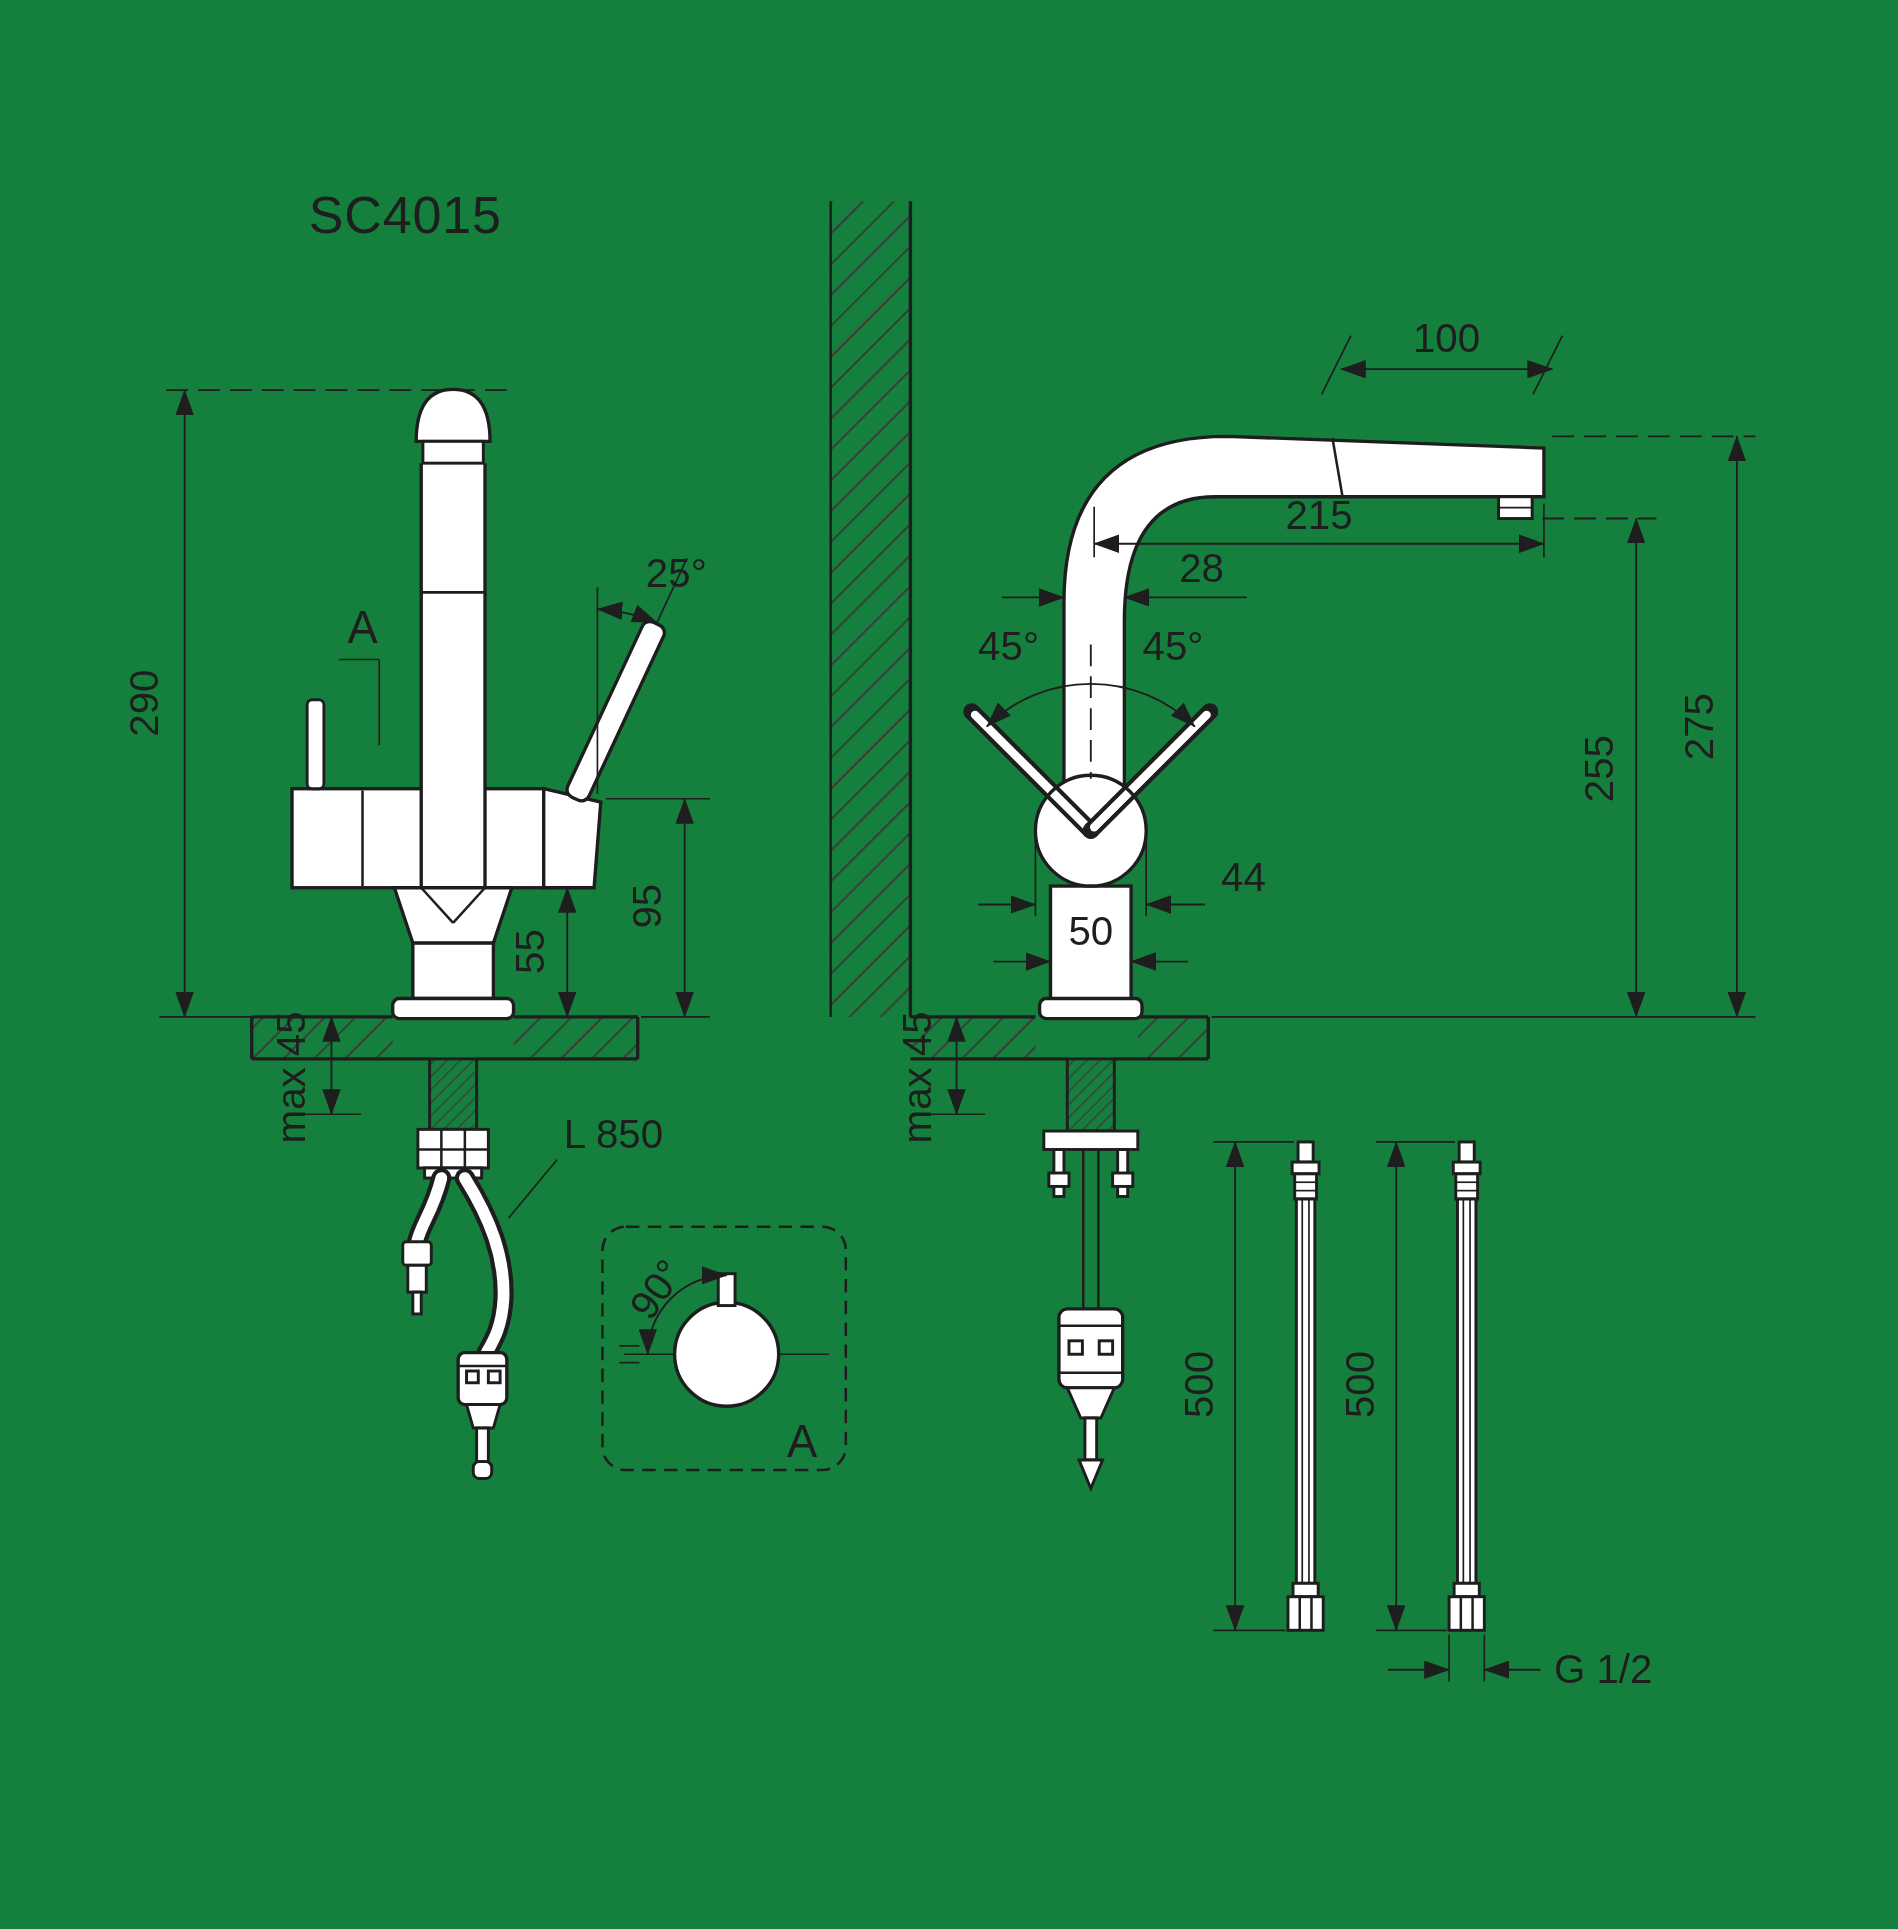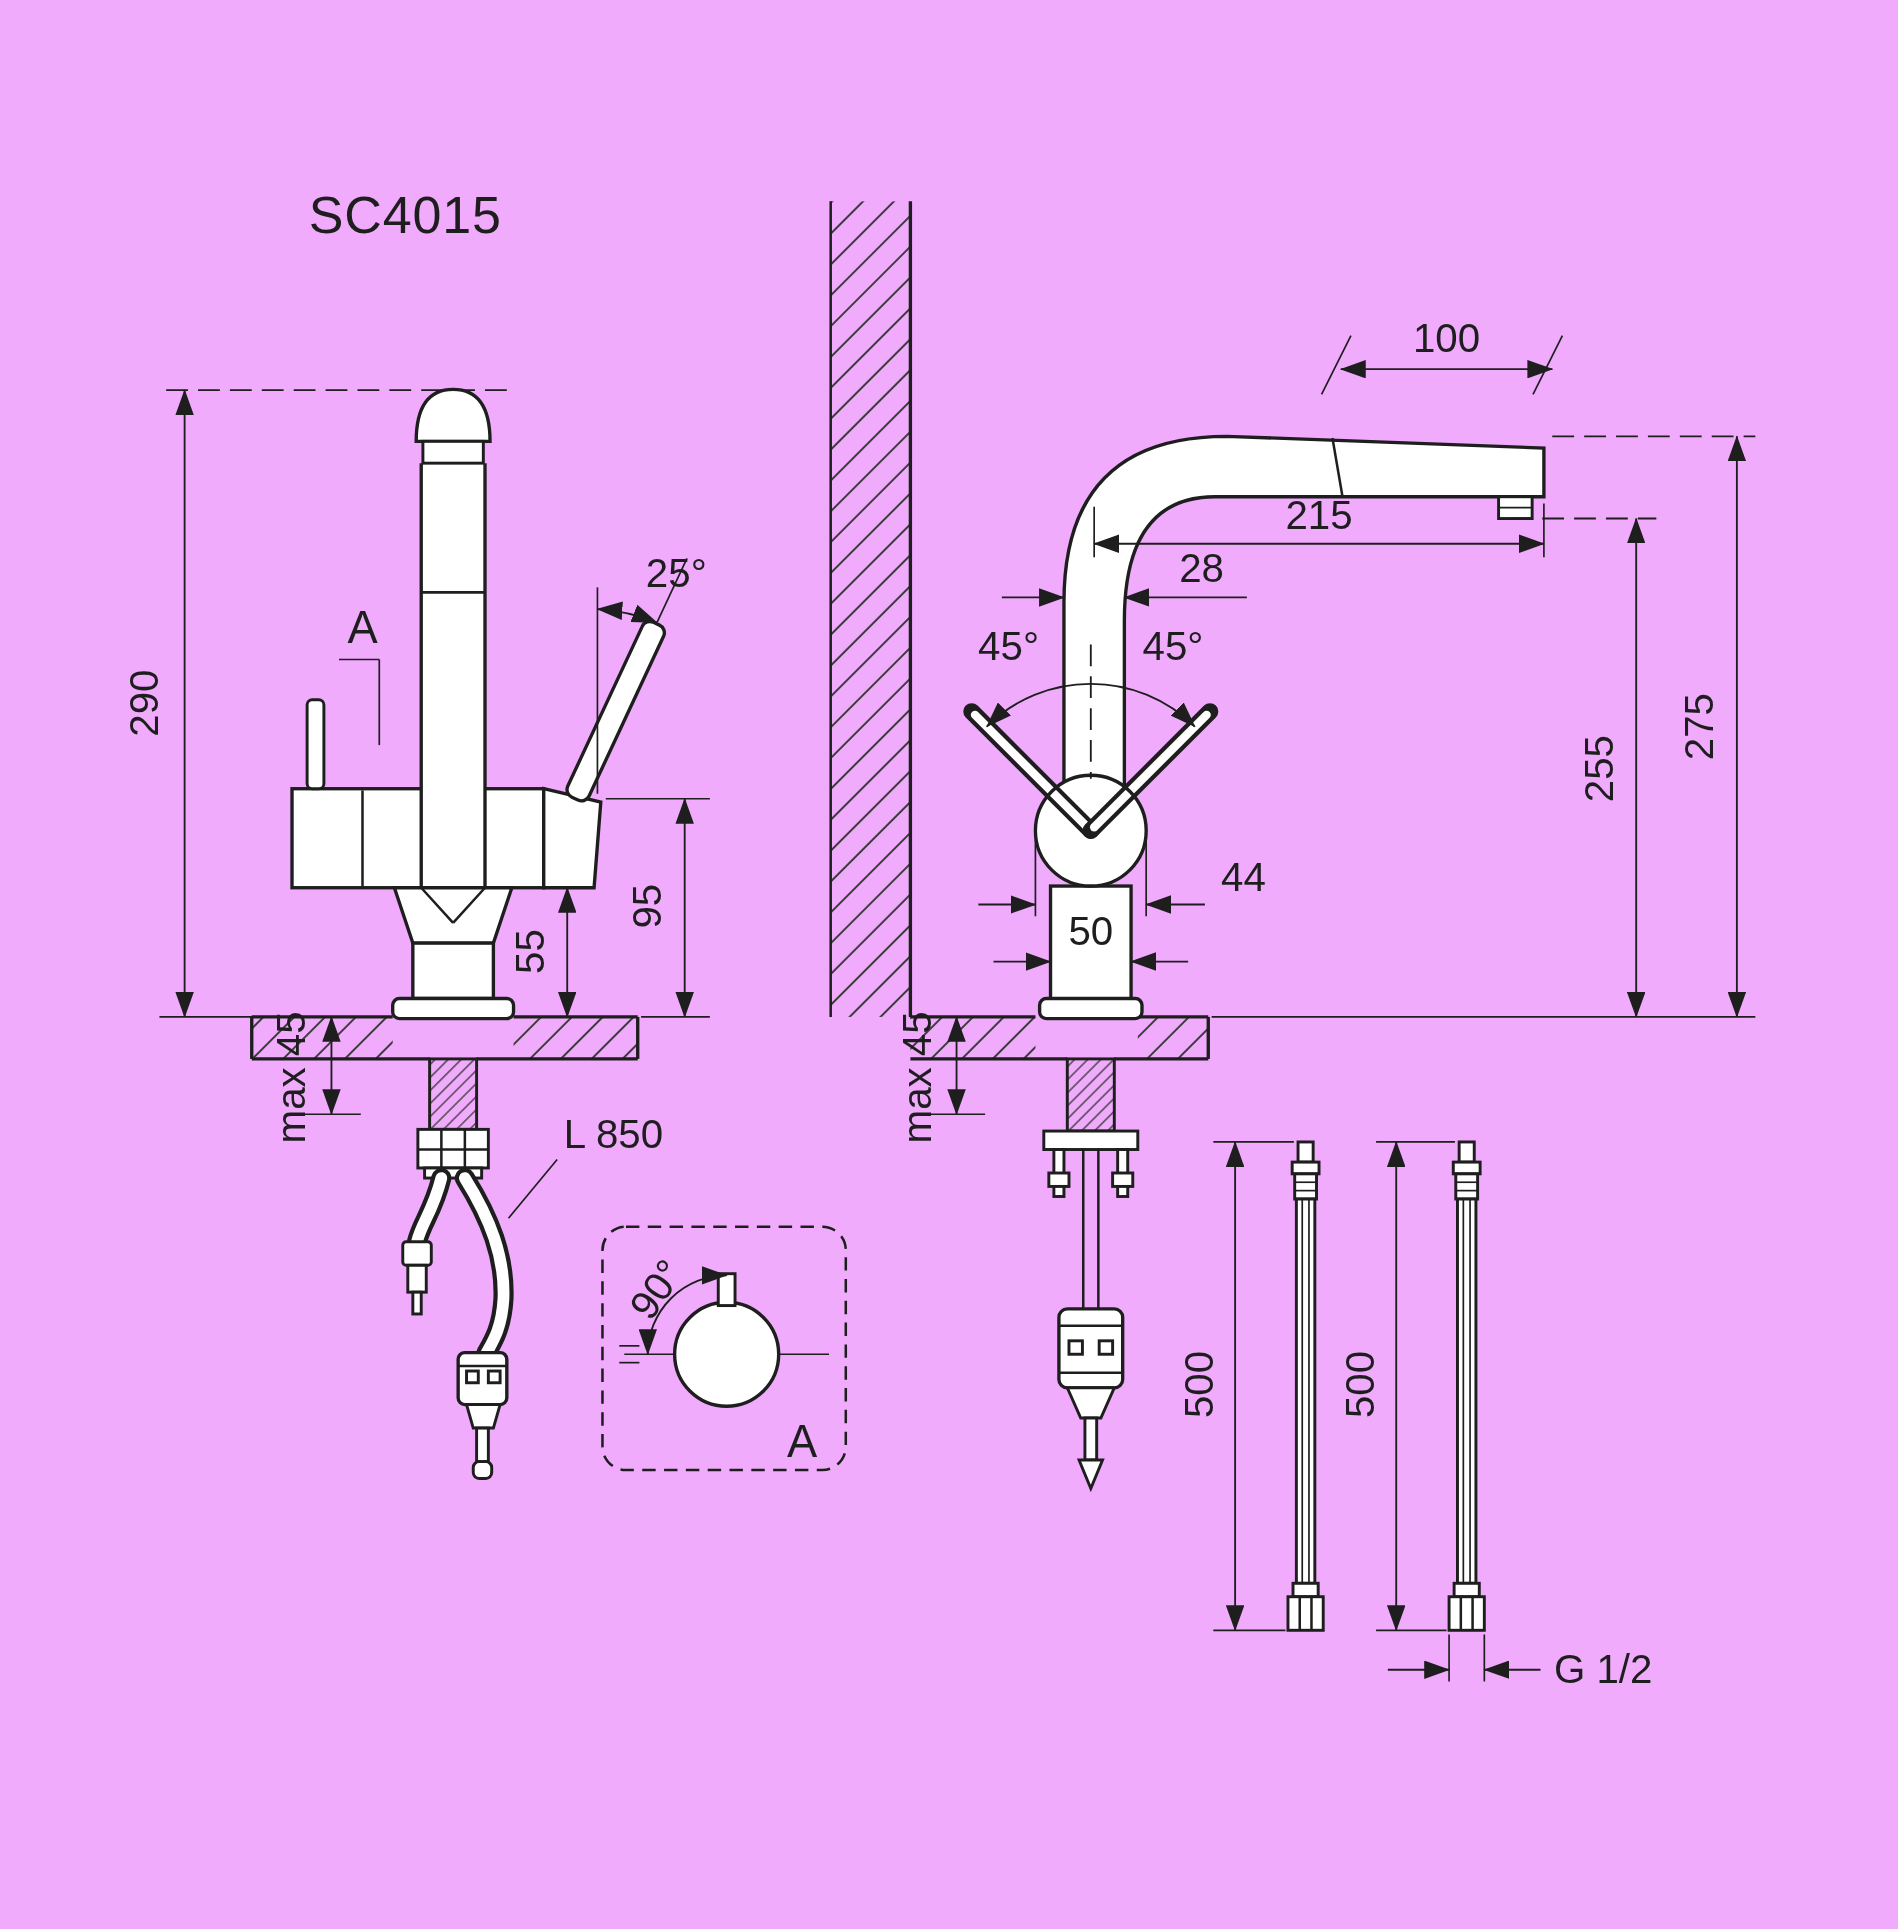--- a/index.html
+++ b/index.html
@@ -1,16 +1,16 @@
 <!DOCTYPE html>
 <html style="font-size:13.4px"><head>
 <meta charset="utf-8">
 <style>
   html,body{margin:0;padding:0;background:#ffffff;}
-  .sheet{position:relative;width:1898px;height:1929px;background:#f0abfc;overflow:hidden;}
+  .sheet{position:relative;width:1898px;height:1929px;background:#15803d;overflow:hidden;}
   svg{position:absolute;left:0;top:0;}
   text{font-family:"Liberation Sans", sans-serif;fill:#1e1e1e;}
   .dim-t{font-size:48px;}
   .big-t{font-size:62px;letter-spacing:1px;}
   .mark-t{font-size:54px;}
   .o4{fill:#ffffff;stroke:#1e1e1e;stroke-width:4;}
   .o35{fill:#ffffff;stroke:#1e1e1e;stroke-width:3.5;}
   .ln{stroke:#1e1e1e;stroke-width:4;fill:none;}
   .ln3{stroke:#1e1e1e;stroke-width:3;fill:none;}
   .thin{stroke:#1e1e1e;stroke-width:2;fill:none;}

